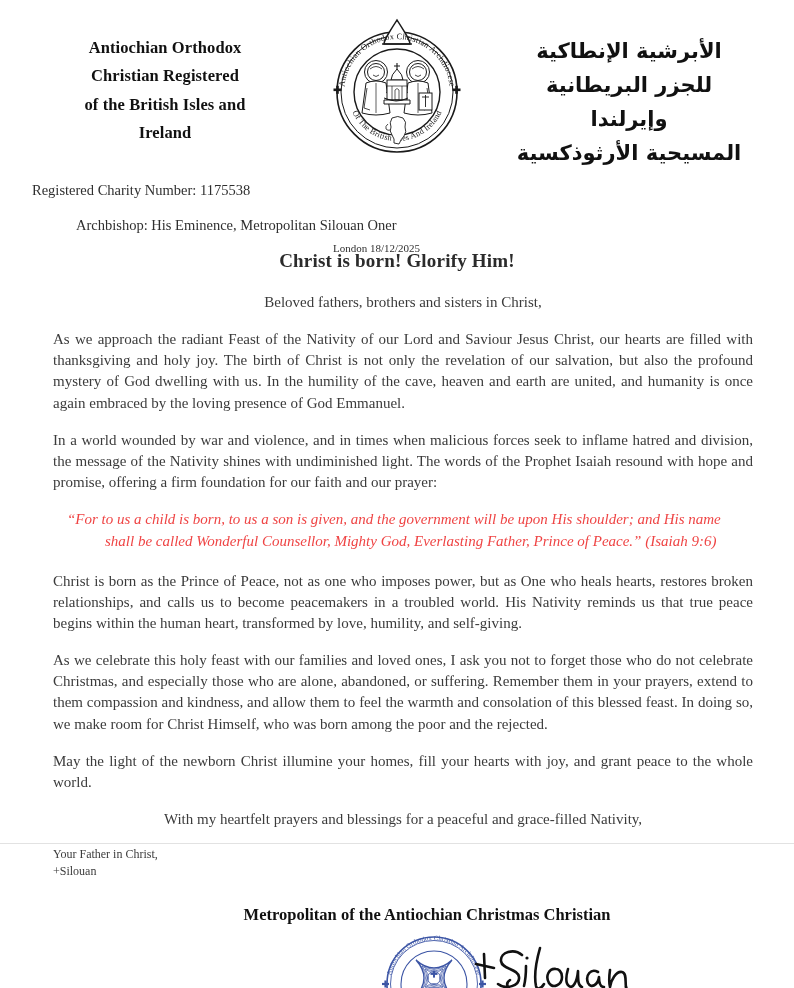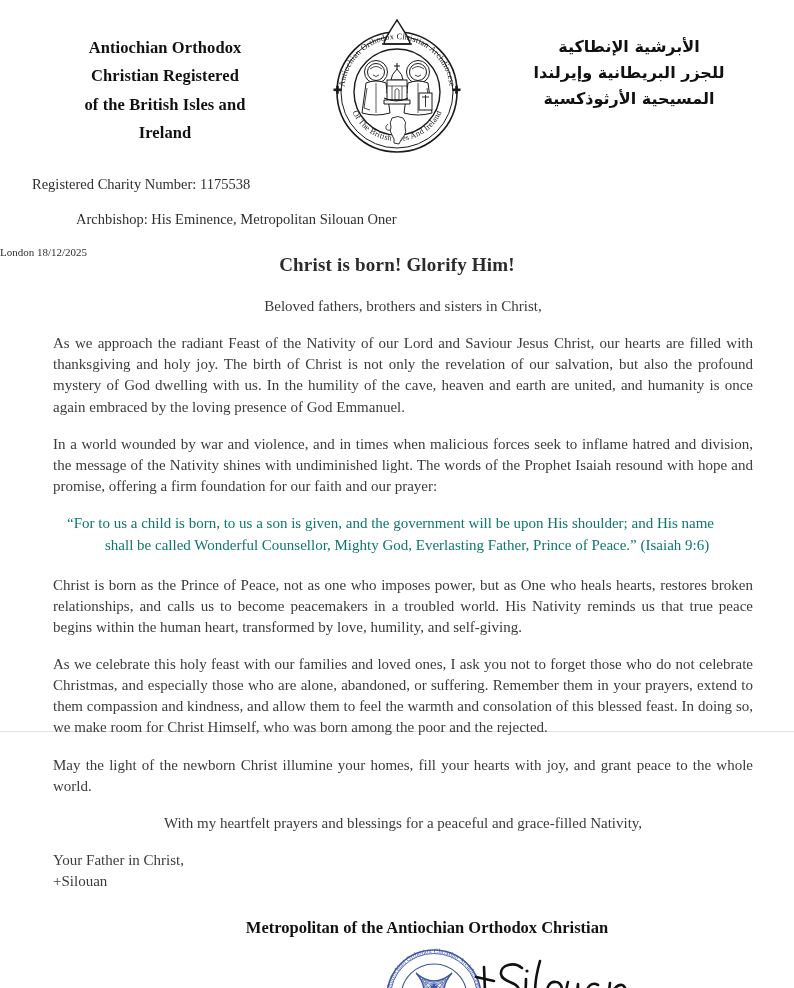--- a/index.html
+++ b/index.html
@@ -10,21 +10,21 @@
   body {
     width: 794px;
     height: 988px;
     font-family: "Liberation Serif", "DejaVu Serif", serif;
     color: #3a3a3a;
     position: relative;
     overflow: hidden;
   }
   .page {
     width: 794px;
-    height: 732px;
+    height: 844px;
     position: relative;
     box-sizing: border-box;
     border-bottom: 1px solid #e2e2e2;
   }
 
   
   .letterhead {
     display: flex;
     align-items: flex-start;
     justify-content: space-between;
@@ -38,21 +38,21 @@
     font-size: 16.5px;
     line-height: 1.72;
     color: #111111;
     letter-spacing: 0.1px;
     padding-top: 16px;
   }
   .lh-ar {
     width: 250px;
     text-align: center;
     font-weight: bold;
-    font-size: 16px;
+    font-size: 21px;
     line-height: 1.62;
     color: #111111;
     direction: rtl;
     padding-top: 16px;
     font-family: "DejaVu Sans", "Liberation Sans", sans-serif;
   }
   .lh-logo {
     width: 150px;
     height: 150px;
     flex: 0 0 150px;
@@ -64,25 +64,25 @@
   .charity-line, .archbishop-line {
     text-align: left;
     font-size: 14.5px;
     color: #2f2f2f;
     padding-left: 32px;
   }
   .charity-line { margin-top: 12px; }
   .archbishop-line { margin-top: 18px; margin-left: 44px; }
 
   .dateline {
-    text-align: left;
+    text-align: center;
     font-size: 11px;
     color: #2f2f2f;
     padding-right: 41px;
-    margin-top: 18px;
+    margin-top: 8px;
   }
 
   .doc-title {
     text-align: center;
     font-size: 19px;
     color: #2b2b2b;
     margin-top: -4px;
     letter-spacing: 0.2px;
     font-weight: bold;
   }
@@ -100,29 +100,30 @@
     text-align: justify;
     color: #3b3b3b;
   }
   p.para.nojustify { text-align: center; }
   .blockquote {
     margin: 6px 0 18px 0;
     padding-left: 14px;
     padding-right: 10px;
     font-size: 15px;
     line-height: 1.45;
-    color: #0f766e;
+    color: #ef4444;
     text-indent: 0;
+    font-style: italic;
   }
   .bq-l1 { display: block; }
   .bq-l2 { display: block; padding-left: 38px; }
 
   .signoff {
     margin: 0;
-    font-size: 15px;
+    font-size: 12px;
     line-height: 1.42;
     color: #3b3b3b;
   }
 
   
   .sig-block {
     margin-top: 24px;
     text-align: center;
     position: relative;
   }
@@ -266,21 +267,21 @@
     <p class="para nojustify">With my heartfelt prayers and blessings for a peaceful and grace-filled Nativity,</p>
 
     <div class="signoff">
       <div>Your Father in Christ,</div>
       <div>+Silouan</div>
     </div>
   </div>
 
   <div class="sig-block">
     <div class="sig-title">
-      <div>Metropolitan of the Antiochian Orthodox Christian</div>
+      <div>Metropolitan of the Antiochian Christmas Christian</div>
     </div>
 
     <div class="stamp-row">
 
       <div class="stamp">
         <svg viewBox="0 0 112 108" xmlns="http://www.w3.org/2000/svg">
           <defs>
             <path id="sArcTop" d="M 12,56 A 44,44 0 0 1 100,56" fill="none"></path>
             <path id="sArcBot" d="M 16,56 A 40,40 0 0 0 96,56" fill="none"></path>
           </defs>

